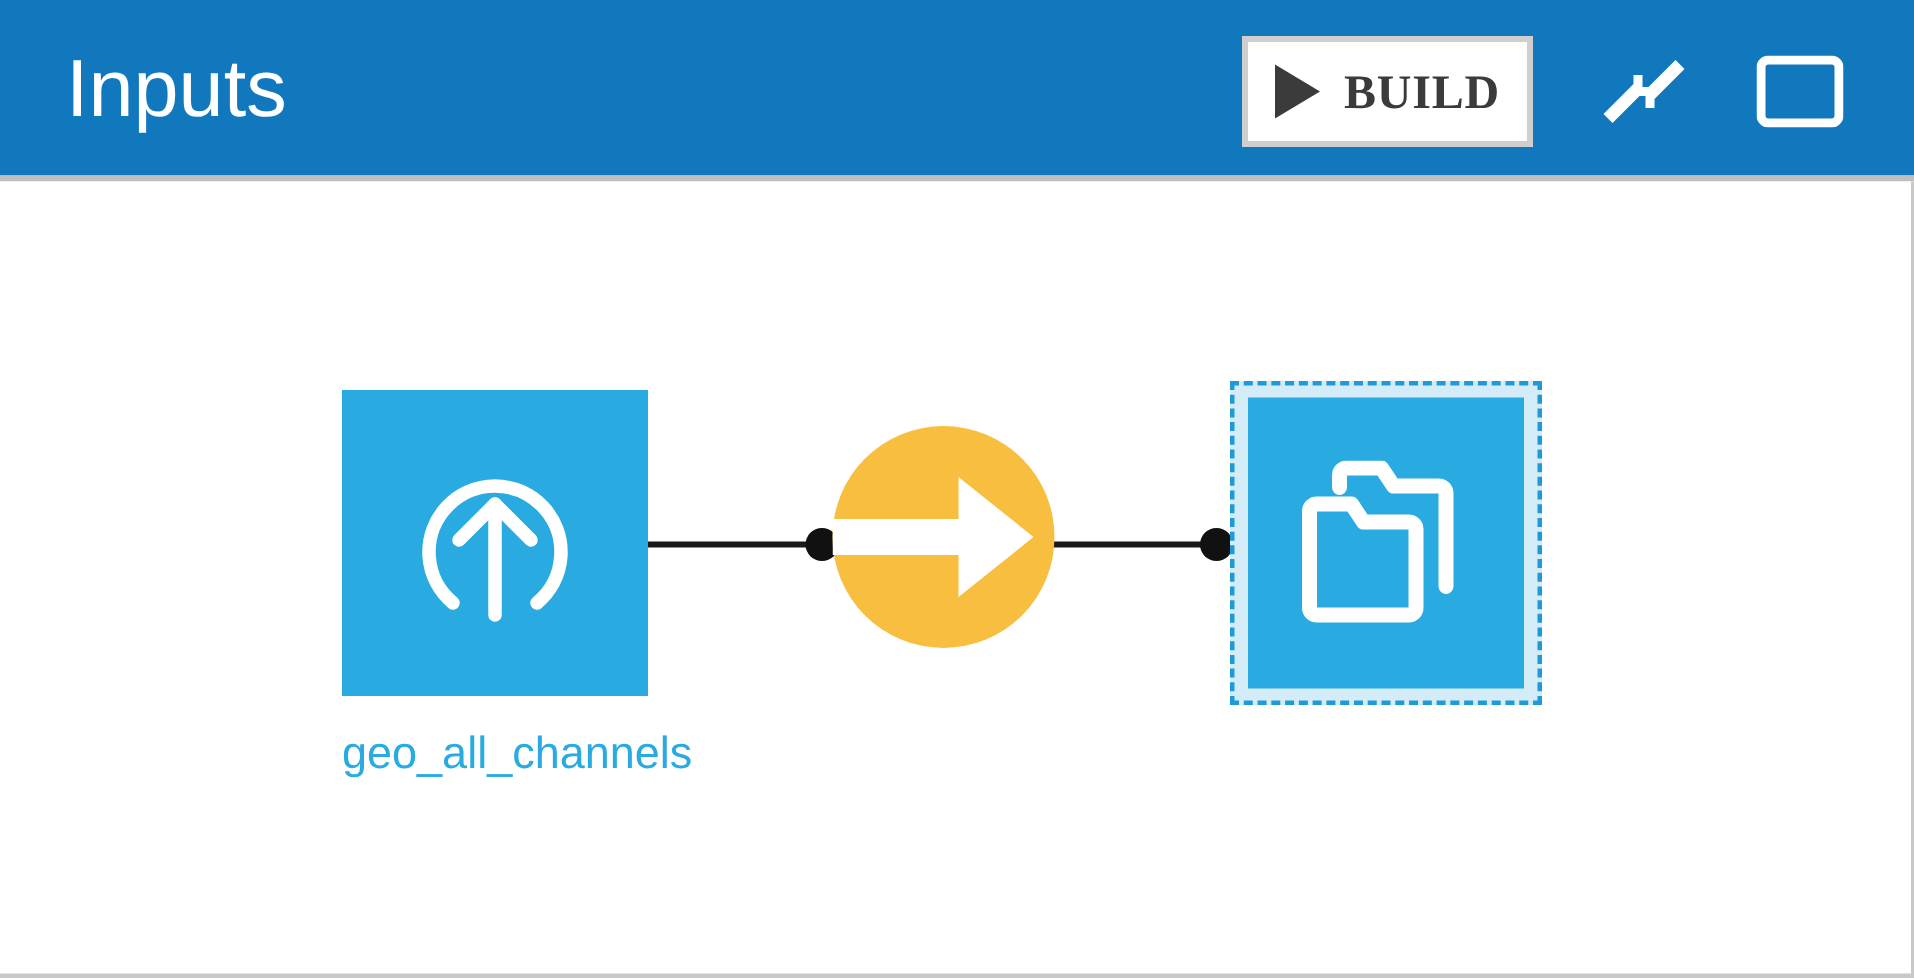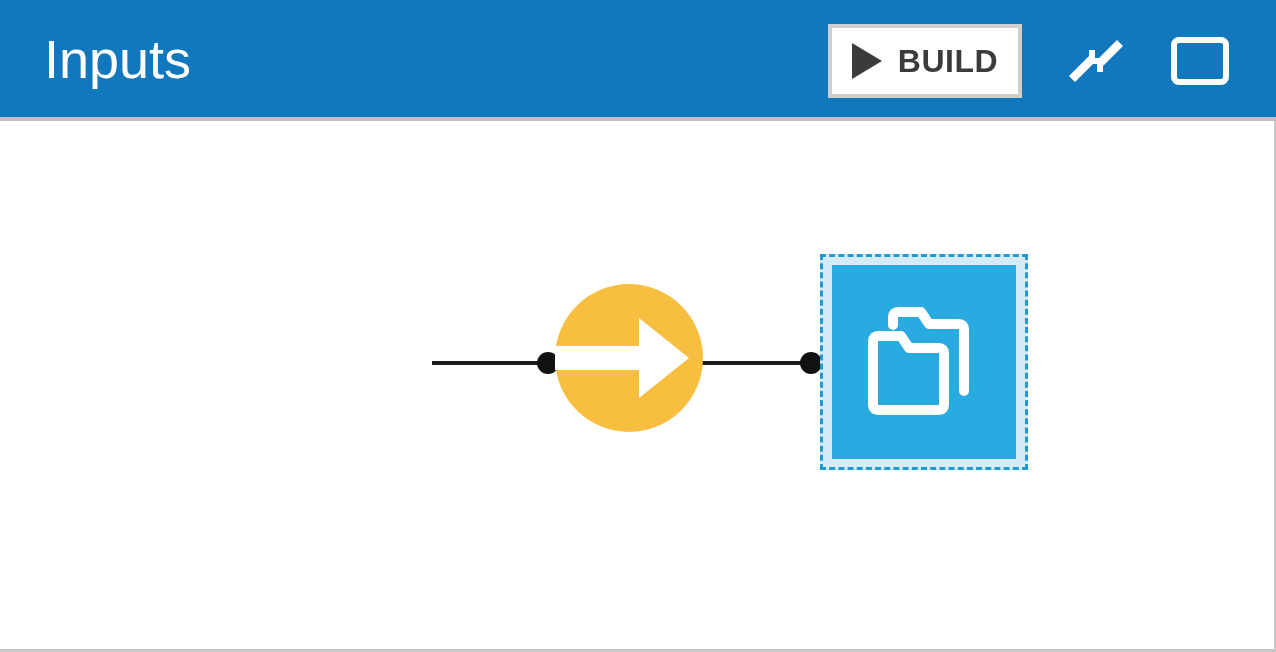--- a/index.html
+++ b/index.html
@@ -63,20 +63,21 @@
     border-top: 18px solid transparent;
     border-bottom: 18px solid transparent;
     flex: none;
   }
   .build-label {
     font-size: 32px;
     font-weight: 700;
     color: #3b3b3b;
     letter-spacing: 0.5px;
     line-height: 32px;
+    font-family: Liberation Serif, serif;
   }
 
   .icon-btn {
     position: absolute;
     top: 24px;
     width: 74px;
     height: 74px;
     display: flex;
     align-items: center;
     justify-content: center;
@@ -221,20 +222,33 @@
 
     <svg class="flow-svg">
 
       <line x1="432" y1="242" x2="548" y2="242" stroke="#1a1a1a" stroke-width="4"></line>
       <circle cx="548" cy="242" r="11" fill="#111111"></circle>
 
       <line x1="700" y1="242" x2="812" y2="242" stroke="#1a1a1a" stroke-width="4"></line>
       <circle cx="811" cy="242" r="11" fill="#111111"></circle>
     </svg>
 
+    <div class="node node-source">
+      <div class="node-tile">
+        <svg width="136" height="136" viewBox="0 0 136 136" aria-hidden="true">
+
+          <path d="M40 108 A44 44 0 1 1 96 108" fill="none" stroke="#ffffff" stroke-width="9" stroke-linecap="round"></path>
+
+          <line x1="68" y1="116" x2="68" y2="42" stroke="#ffffff" stroke-width="9" stroke-linecap="round"></line>
+
+          <polyline points="44,66 68,42 92,66" fill="none" stroke="#ffffff" stroke-width="9" stroke-linecap="round" stroke-linejoin="round"></polyline>
+        </svg>
+      </div>
+      <div class="node-label">geo_all_channels</div>
+    </div>
 
     <div class="recipe">
       <svg width="148" height="148" viewBox="0 0 148 148" aria-hidden="true">
         <path d="M0 62 L84 62 L84 34 L134 74 L84 114 L84 86 L0 86 Z" fill="#ffffff"></path>
       </svg>
     </div>
 
     <div class="node node-target">
       <div class="sel-wrap">
         <div class="sel-outer">

